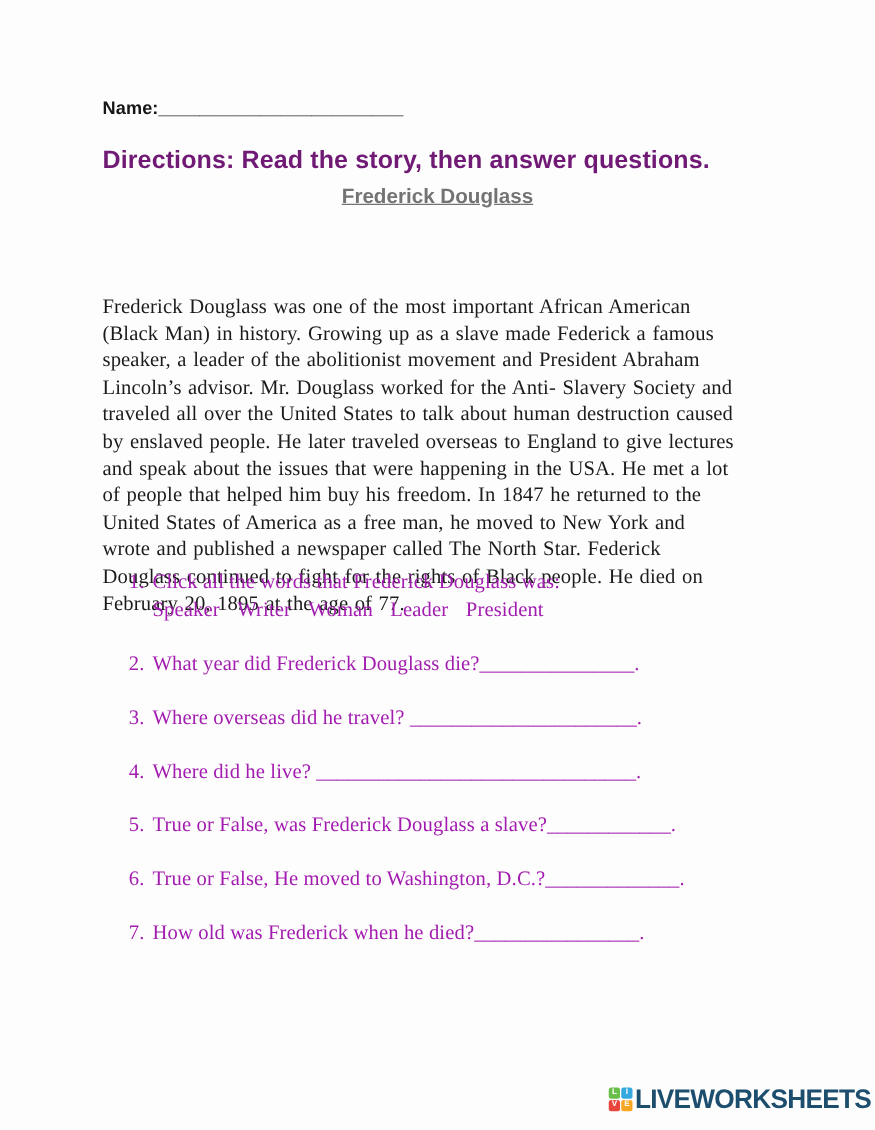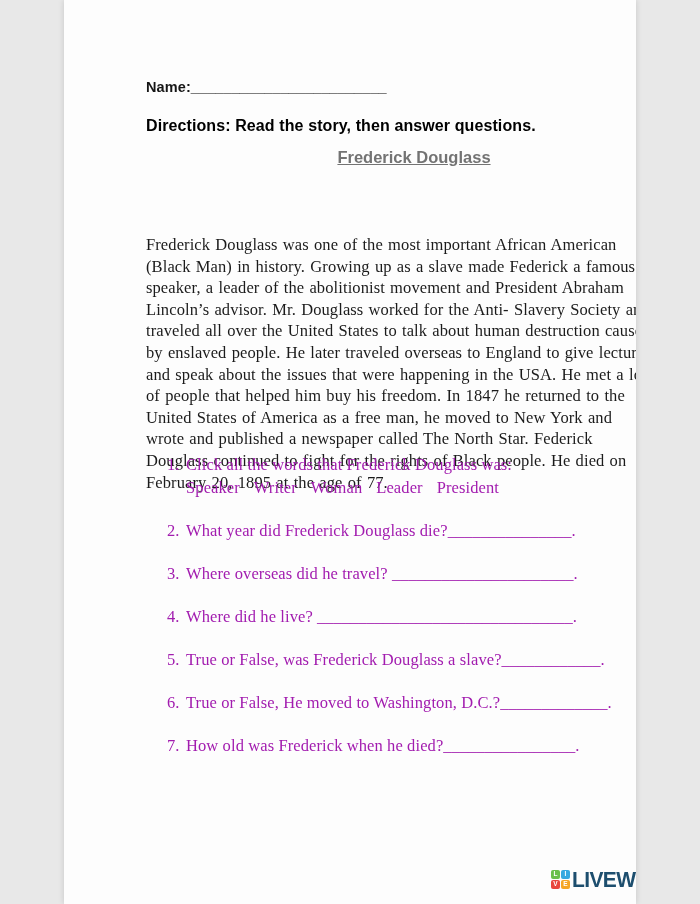--- a/index.html
+++ b/index.html
@@ -1,38 +1,38 @@
 <!DOCTYPE html>
 <html><head>
 <meta charset="utf-8">
 <style>
   html,body { margin:0; padding:0; background:#e8e8e8; }
   .page {
     position:relative;
-    width:572px; height:904px;
+    width:700px; height:904px;
     margin:0 auto;
     background:#fdfdfd;
     overflow:hidden;
     color:#1e1e1e;
     box-shadow:0 0 6px rgba(0,0,0,.15);
   }
   
   .name-row {
     position:absolute; top:79px; left:82px; right:60px; height:20px;
     font-family:"Liberation Sans", sans-serif;
     font-weight:bold; font-size:14.5px; letter-spacing:0.1px;
     color:#161616;
   }
   .date-group { position:absolute; left:330px; top:0; }
   .blank-bold { font-weight:bold; }
   .directions {
     position:absolute; top:117px; left:82px;
     font-family:"Liberation Sans", sans-serif;
-    font-weight:bold; font-size:16px; letter-spacing:0.1px;
-    color:#000000;
+    font-weight:bold; font-size:20px; letter-spacing:0.1px;
+    color:#701a75;
   }
   .title {
     position:absolute; top:148px; left:0; width:700px;
     text-align:center;
     font-family:"Liberation Sans", sans-serif;
     font-weight:bold; font-size:16.5px;
     text-decoration:underline;
     color:#737373;
   }
   

